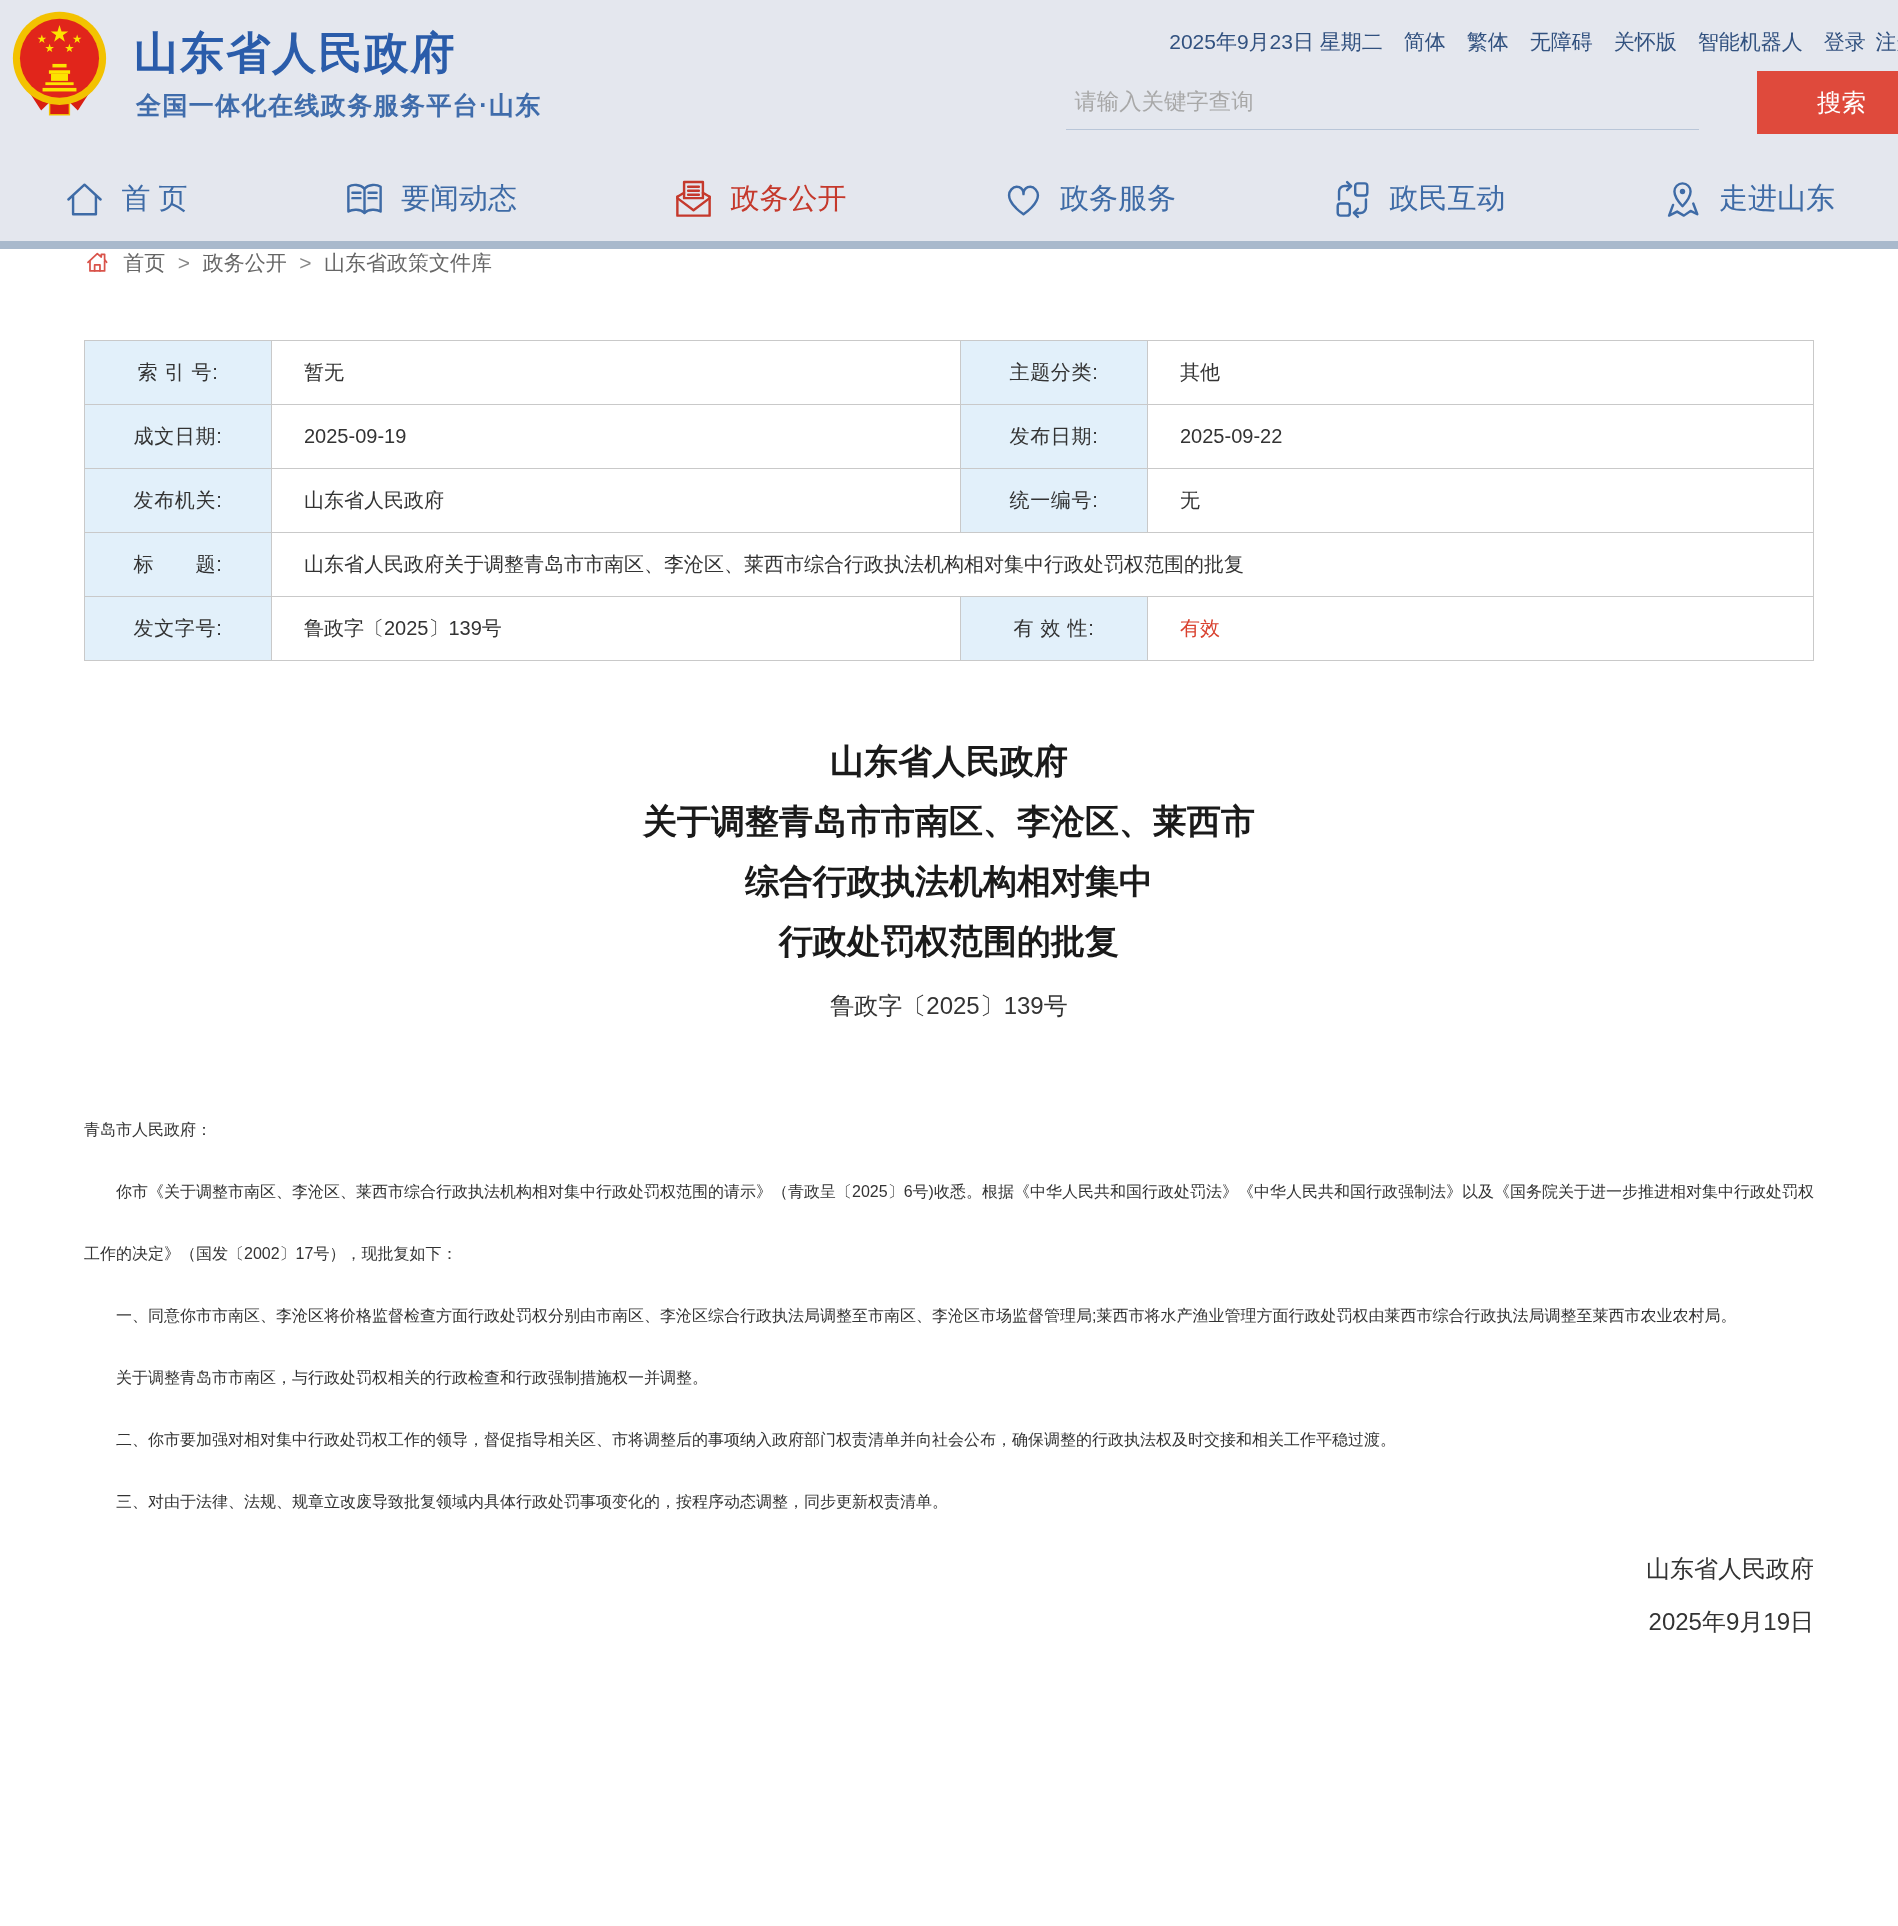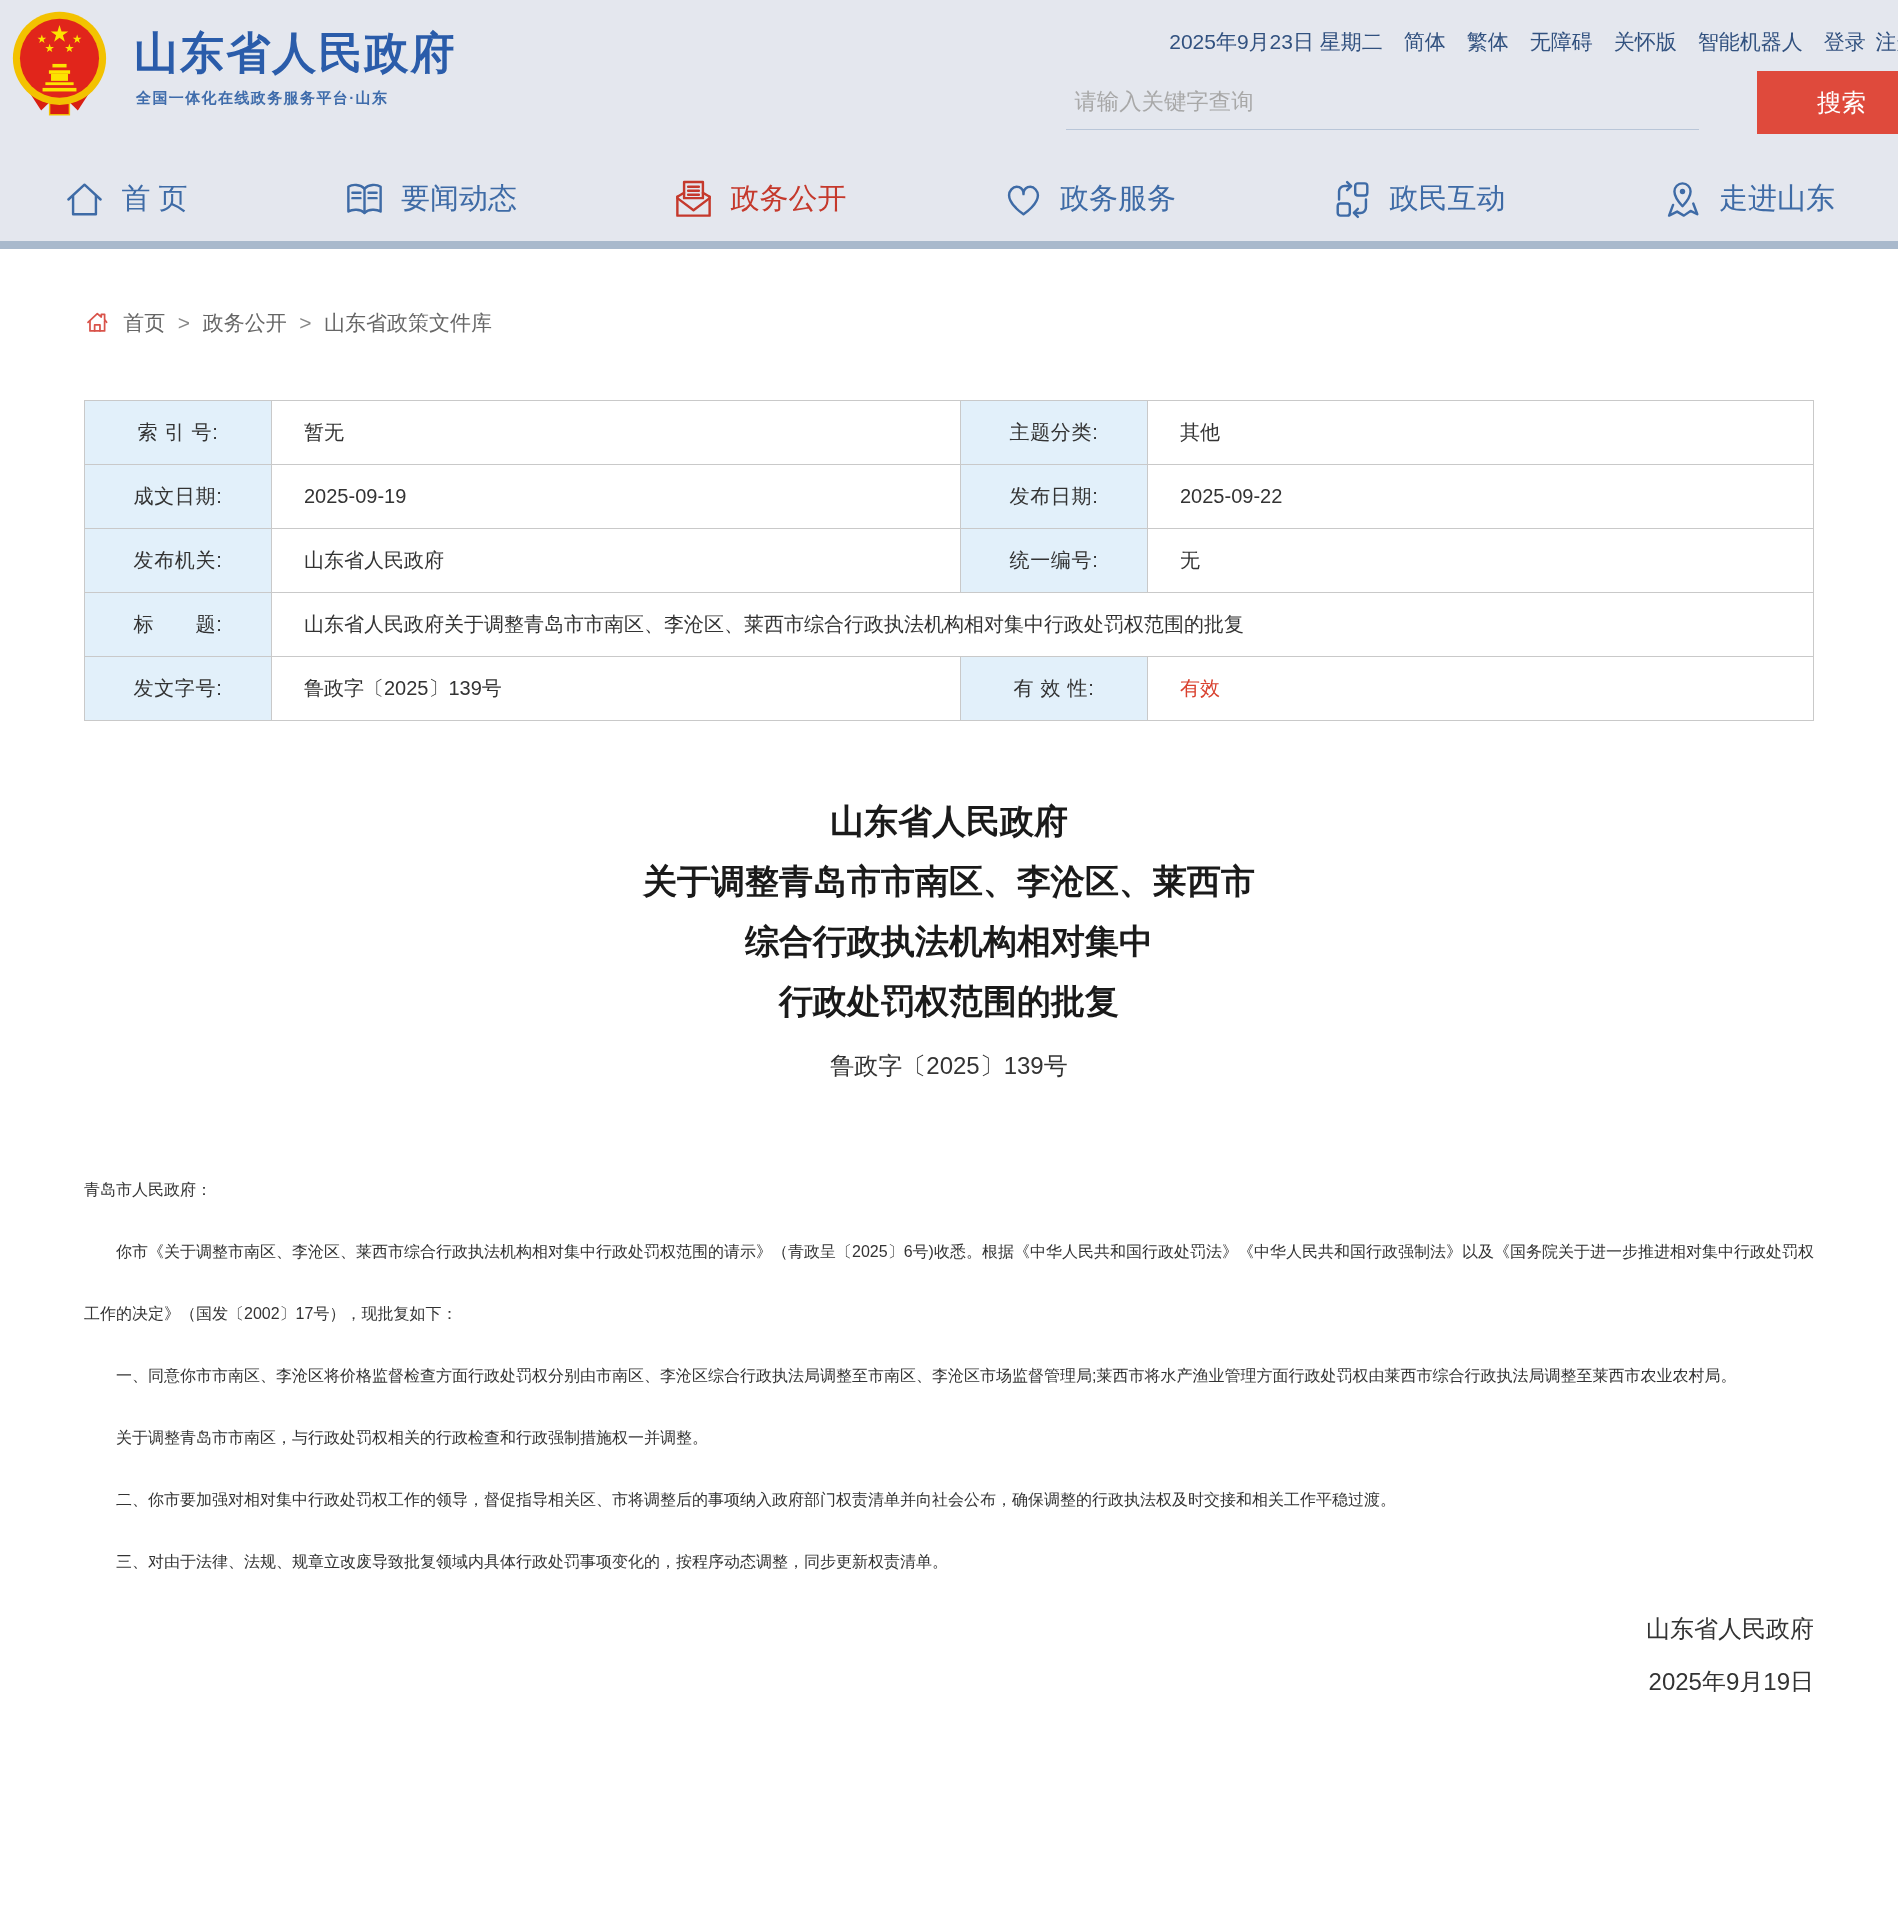--- a/index.html
+++ b/index.html
@@ -12,21 +12,21 @@
 
   
   .header { position:relative; width:100%; height:241px; background:#e4e7ee; }
   .emblem { position:absolute; left:9.8px; top:5.6px; width:99px; height:113px; }
   .site-title {
     position:absolute; left:134px; top:24px;
     font-size:44px; font-weight:bold; color:#2a5caa; letter-spacing:2.1px;
   }
   .site-subtitle {
     position:absolute; left:136px; top:89px;
-    font-size:15px; font-weight:bold; color:#3f6cab; letter-spacing:1.4px;
+    font-size:25px; font-weight:bold; color:#3f6cab; letter-spacing:1.4px;
   }
   .top-links {
     position:absolute; top:28px; right:-19.6px;
     display:flex; align-items:center; gap:21px;
     font-size:21px; color:#31517f; white-space:nowrap;
   }
   .top-links a { color:#31517f; text-decoration:none; cursor:pointer; }
   .top-links .auth-pair { display:flex; gap:9.8px; }
   .search-row {
     position:absolute; top:71px; right:0;
@@ -55,21 +55,21 @@
     color:#3e6ba6; font-size:29px; cursor:pointer; white-space:nowrap;
   }
   .nav-item.active { color:#c5392c; }
   .nav-item svg { width:43px; height:43px; stroke:currentColor; fill:none;
     stroke-width:3.6; stroke-linecap:round; stroke-linejoin:round; }
   .nav-strip { width:100%; height:7.7px; background:#a9b9cc; }
 
   
   .main { padding:0 84px; }
   .breadcrumb {
-    margin-top:60px; display:flex; align-items:center; gap:12.6px;
+    display:flex; align-items:center; gap:12.6px;
     font-size:21px; color:#666;
   }
   .breadcrumb svg { width:26.6px; height:26.6px; stroke:#d9534a; fill:none;
     stroke-width:2.6; stroke-linecap:round; stroke-linejoin:round; }
   .breadcrumb a { color:#666; text-decoration:none; cursor:pointer; }
   .crumb-sep { color:#888; }
 
   
   .meta-table {
     margin-top:63px; width:100%; border-collapse:collapse;

